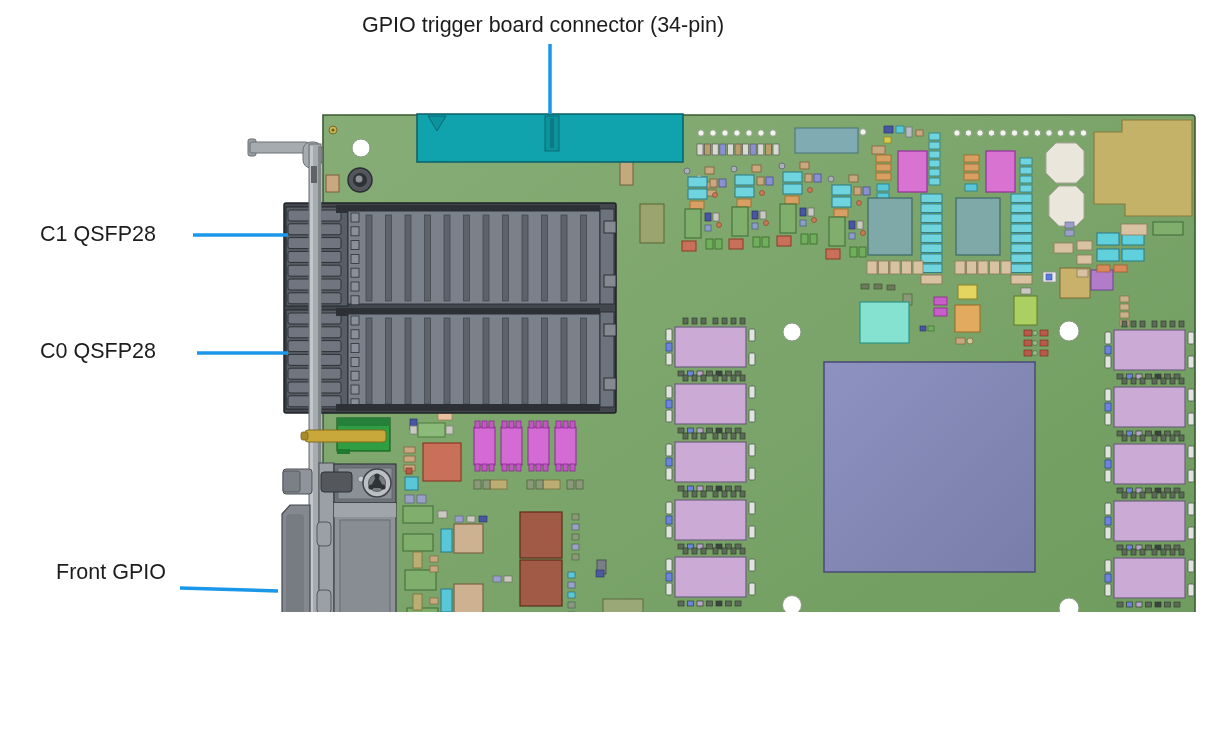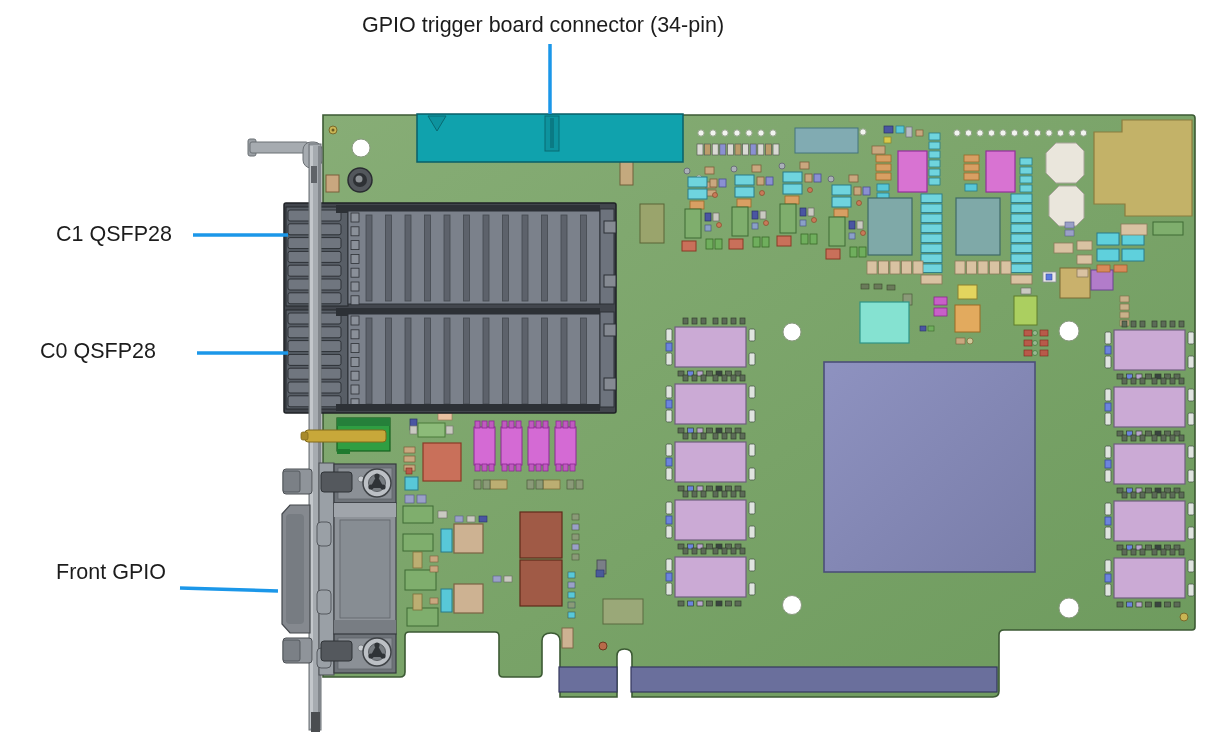--- a/index.html
+++ b/index.html
@@ -1,21 +1,21 @@
 <!DOCTYPE html>
 <html><head>
 <meta charset="utf-8">
 <style>
   html,body{margin:0;padding:0;background:#ffffff;}
-  #stage{position:relative;width:1206px;height:744px;background:#ffffff;overflow:hidden;
+  #stage{position:relative;width:1206px;height:612px;background:#ffffff;overflow:hidden;
          font-family:"Liberation Sans",sans-serif;}
   #board-svg{position:absolute;left:0;top:0;}
   .callout{position:absolute;color:#1c1c1c;white-space:nowrap;}
   .lbl-title{left:362px;top:13px;font-size:21.5px;}
-  .lbl-c1{left:56px;top:222px;font-size:21.5px;}
+  .lbl-c1{left:40px;top:222px;font-size:21.5px;}
   .lbl-c0{left:40px;top:339px;font-size:21.5px;text-align:right;}
   .lbl-fg{left:56px;top:560px;font-size:21.5px;}
   .lbl-cap{left:40px;top:598px;font-size:17.5px;line-height:25px;}
 </style>
 </head>
 <body>
 
 <div id="stage">
   <svg id="board-svg" width="1206" height="744" viewBox="0 0 1206 744">
     <defs>

